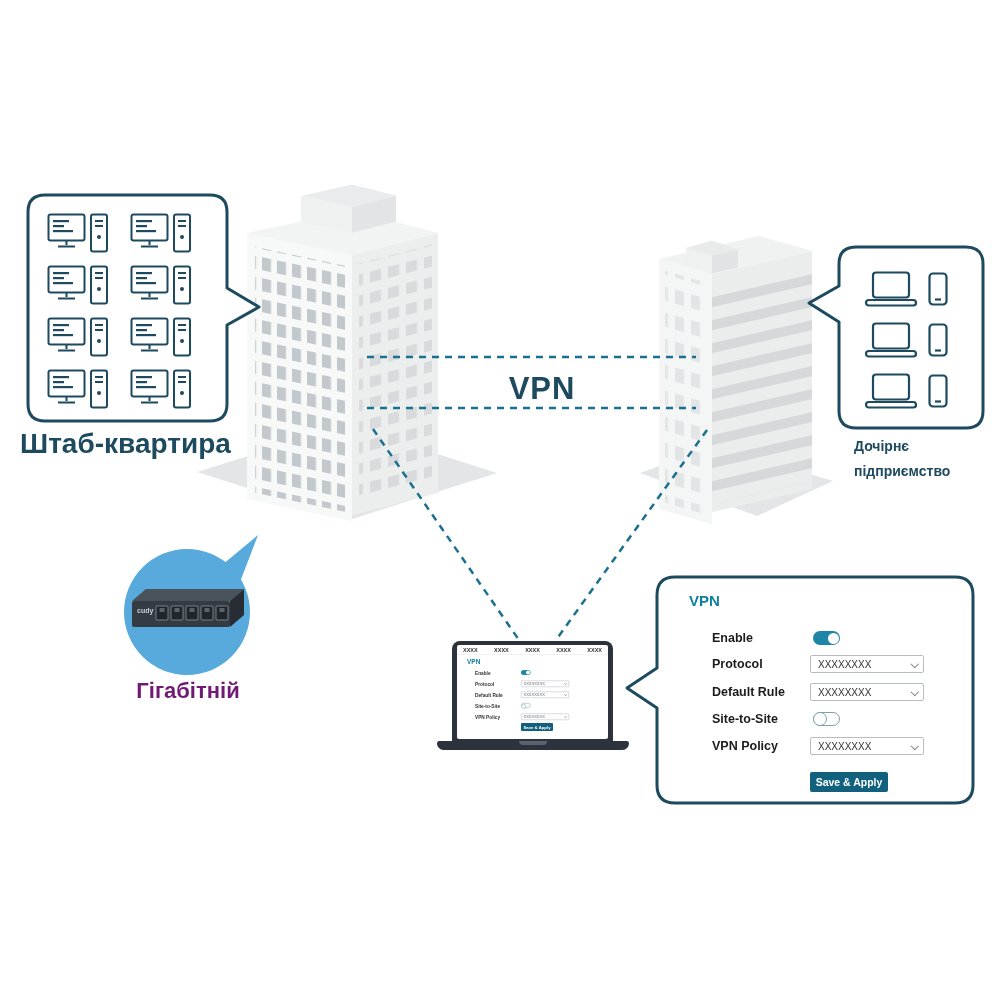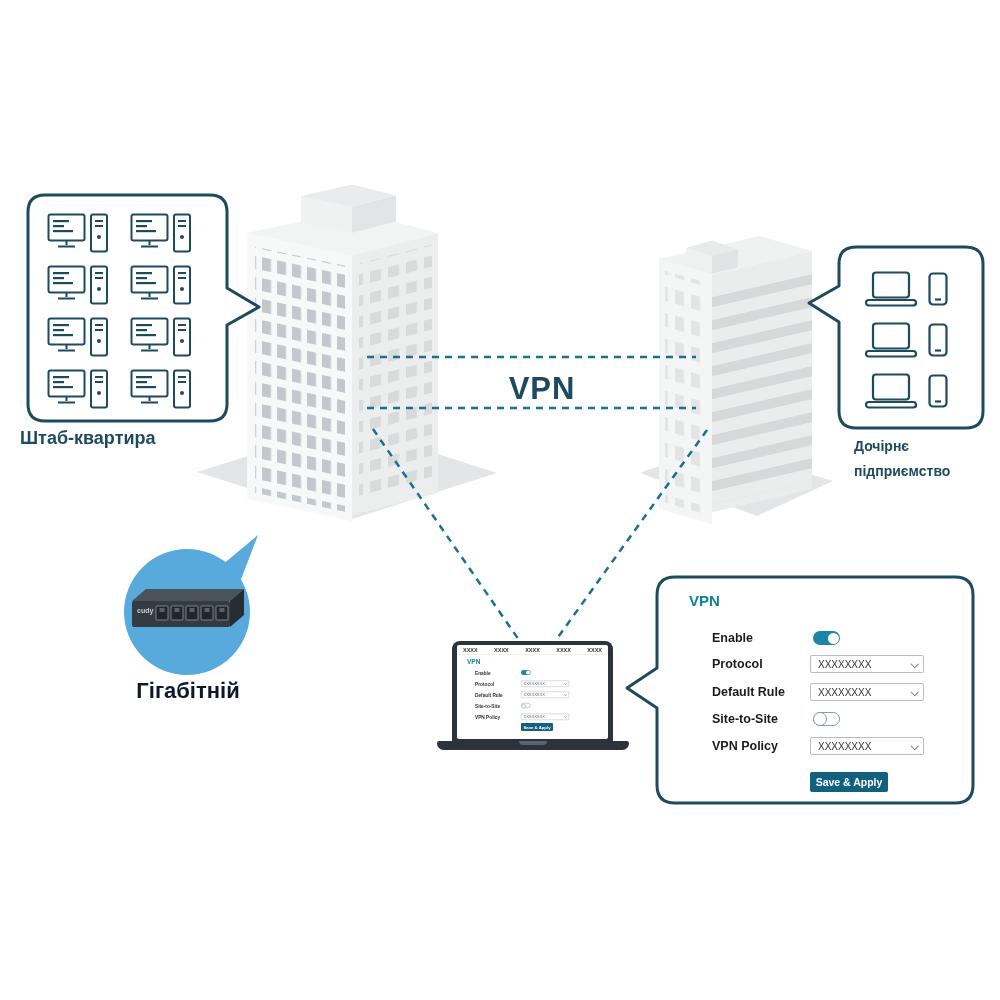--- a/index.html
+++ b/index.html
@@ -4,24 +4,24 @@
 <style>
   :root{
     --navy:#1d4a5f; --teal:#0f7f9e; --toggle_on:#1f85a8;
     --button_bg:#11607e; --circle_blue:#57aadb; --dash:#1a7090;
   }
   *{margin:0;padding:0;box-sizing:border-box}
   html,body{width:1000px;height:1000px}
   body{background:#fff;font-family:"Liberation Sans","DejaVu Sans",sans-serif;position:relative;overflow:hidden}
   svg.scene{position:absolute;left:0;top:0;width:1000px;height:1000px;z-index:1}
   .txt{position:absolute;color:var(--navy);font-weight:bold;z-index:3}
-  .hq-label{left:20px;top:428px;width:215px;font-size:18px}
+  .hq-label{left:20px;top:428px;width:215px;font-size:28px}
   .branch-label{left:854px;top:434px;width:186px;font-size:14px;line-height:25px}
   .vpn-big{left:487px;top:371px;width:110px;font-size:31px;text-align:center;letter-spacing:1px}
-  .router-label{left:12px;top:678px;width:352px;font-size:22px;text-align:center;line-height:25px;color:#0f172a}
+  .router-label{left:12px;top:678px;width:352px;font-size:22px;text-align:center;line-height:25px;color:#701a75}
 
   
   .laptop-screen{position:absolute;left:452px;top:641px;width:161px;height:100px;background:#2c333d;border-radius:8px 8px 0 0;padding:4px 5px 2px;z-index:3}
   .screen-inner{width:100%;height:100%;background:#fff;border-radius:2px;position:relative;overflow:hidden}
   .mini{position:absolute;left:0;top:0;width:302px;height:188px;transform:scale(.5);transform-origin:0 0}
   .mini-tabs{display:flex;justify-content:space-between;padding:4px 12px 3px;font-size:11px;font-weight:bold;color:#333;border-bottom:1px solid #e3e3e3}
   .mini-title{position:absolute;left:20px;top:26px;font-size:13px;font-weight:bold;color:var(--teal)}
   .mini-row{position:absolute;left:36px;width:240px;height:14px;display:flex;align-items:center}
   .mini-label{font-size:9.5px;font-weight:bold;color:#333;width:92px;flex:none}
   .mini-select{width:96px;height:13px;border:1px solid #b5bbc0;border-radius:1px;font-size:8px;color:#666;display:flex;align-items:center;padding:0 4px;position:relative;background:#fff}

